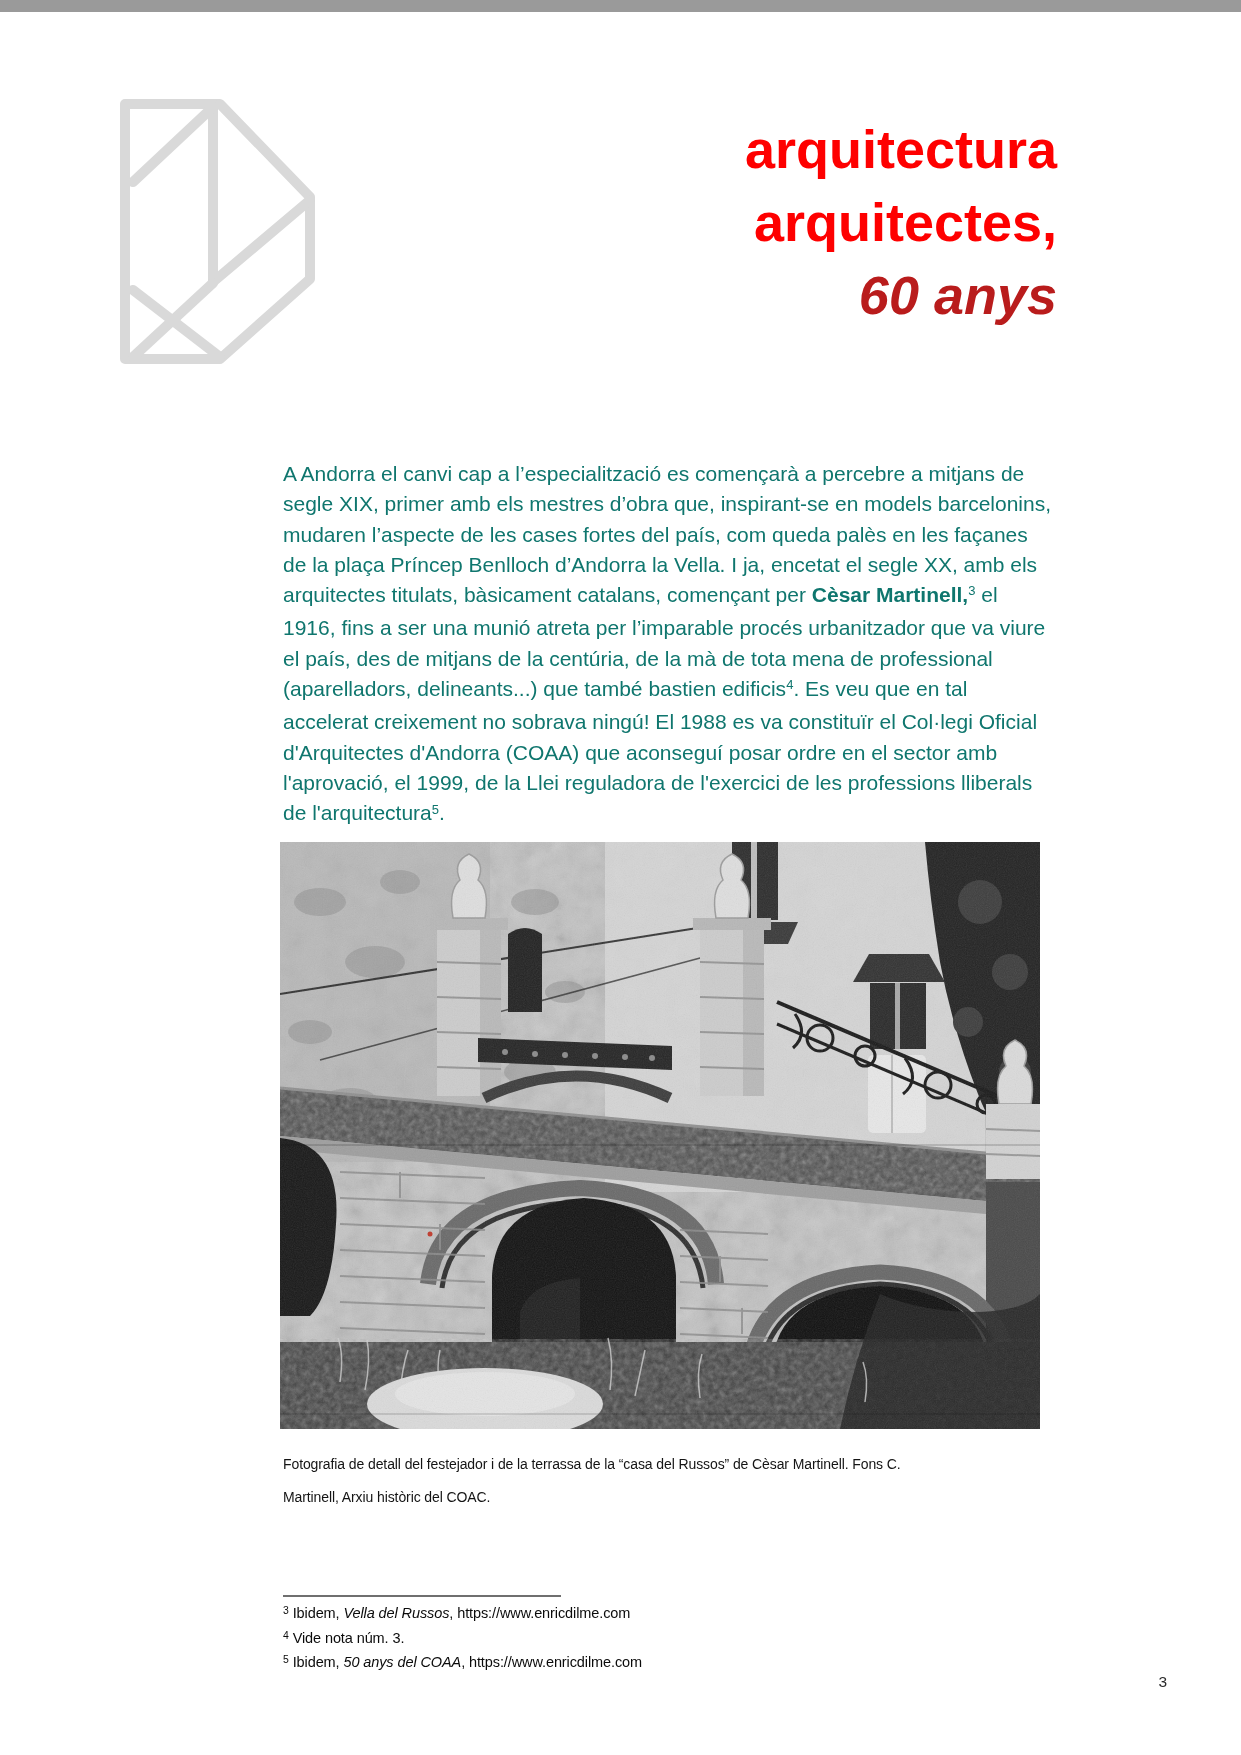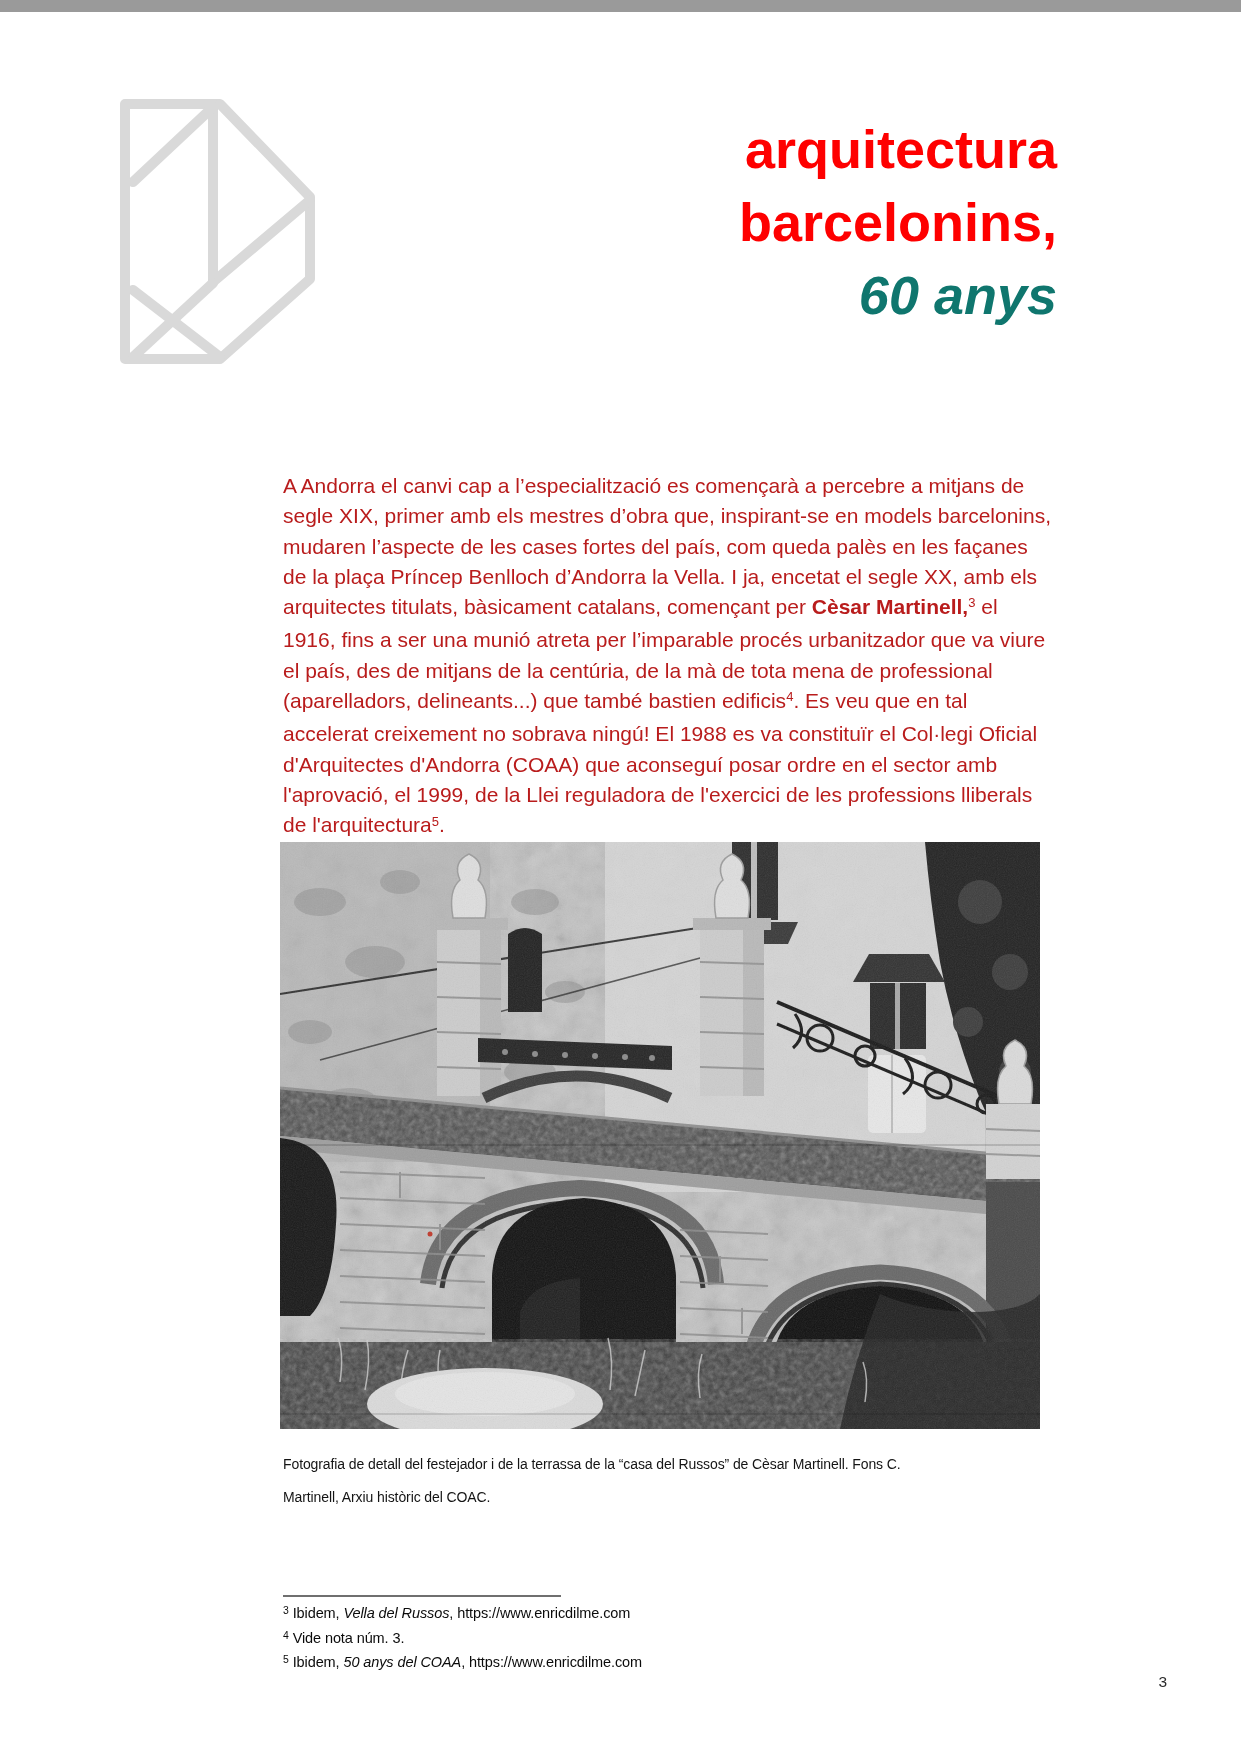--- a/index.html
+++ b/index.html
@@ -6,24 +6,24 @@
   .page{
     position:relative;width:1241px;height:1755px;background:#ffffff;
     margin:12px auto;font-family:"Liberation Sans",sans-serif;overflow:hidden;color:#0a0a0a;
   }
   .logo{position:absolute;left:118px;top:85px;}
   .title-block{
     position:absolute;top:101px;right:184px;width:640px;text-align:right;
     font-weight:bold;font-size:54px;line-height:73px;
   }
   .title-line.red{color:#fe0000;}
-  .title-line.black-italic{color:#0f766e;font-style:italic;}
+  .title-line.black-italic{color:#b91c1c;font-style:italic;}
   .body-par{
-    position:absolute;left:283px;top:459px;width:772px;
-    font-size:21px;line-height:30.3px;color:#b91c1c;text-align:left;
+    position:absolute;left:283px;top:447px;width:772px;
+    font-size:21px;line-height:30.3px;color:#0f766e;text-align:left;
   }
   .sup{font-size:0.62em;position:relative;top:-0.52em;}
   .photo-fig{position:absolute;left:280px;top:830px;width:760px;height:587px;}
   .photo-fig svg{display:block;}
   .caption{
     position:absolute;left:283px;top:1436px;width:782px;
     font-size:14px;line-height:33px;color:#141414;letter-spacing:-0.1px;
   }
   .fn-rule{position:absolute;left:283px;top:1583px;width:278px;height:0;border-top:2px solid #6f6f6f;}
   .footnotes{
@@ -44,21 +44,21 @@
       <line x1="95" y1="7" x2="95" y2="185"></line>
       <line x1="15" y1="85" x2="95" y2="10"></line>
       <line x1="192" y1="103" x2="95" y2="185"></line>
       <line x1="15" y1="193" x2="102" y2="260"></line>
       <line x1="15" y1="260" x2="95" y2="186"></line>
     </g>
   </svg>
 
   <div class="title-block">
     <div class="title-line red">arquitectura</div>
-    <div class="title-line red">barcelonins,</div>
+    <div class="title-line red">arquitectes,</div>
     <div class="title-line black-italic">60 anys</div>
   </div>
 
   <div class="body-par"><span>A Andorra el canvi cap a l’especialització es començarà a percebre a mitjans de segle XIX, primer amb els mestres d’obra que, inspirant-se en models barcelonins, mudaren l’aspecte de les cases fortes del país, com queda palès en les façanes de la plaça Príncep Benlloch d’Andorra la Vella. I ja, encetat el segle XX, amb els arquitectes titulats, bàsicament catalans, començant per </span><span style="font-weight: 700;">Cèsar Martinell,</span><span class="sup">3</span><span> el 1916, fins a ser una munió atreta per l’imparable procés urbanitzador que va viure el país, des de mitjans de la centúria, de la mà de tota mena de professional (aparelladors, delineants...) que també bastien edificis</span><span class="sup">4</span><span>. Es veu que en tal accelerat creixement no sobrava ningú! El 1988 es va constituïr el Col·legi Oficial d'Arquitectes d'Andorra (COAA) que aconseguí posar ordre en el sector amb l'aprovació, el 1999, de la Llei reguladora de l'exercici de les professions lliberals de l'arquitectura</span><span class="sup">5</span><span>.</span></div>
 
   <figure class="photo-fig" style="margin:0">
     <svg width="760" height="587" viewBox="0 0 760 587" aria-hidden="true">
       <defs>
         <filter id="f-grain">
             <feTurbulence type="fractalNoise" baseFrequency="0.9" numOctaves="2" seed="3" stitchTiles="stitch"></feTurbulence>

